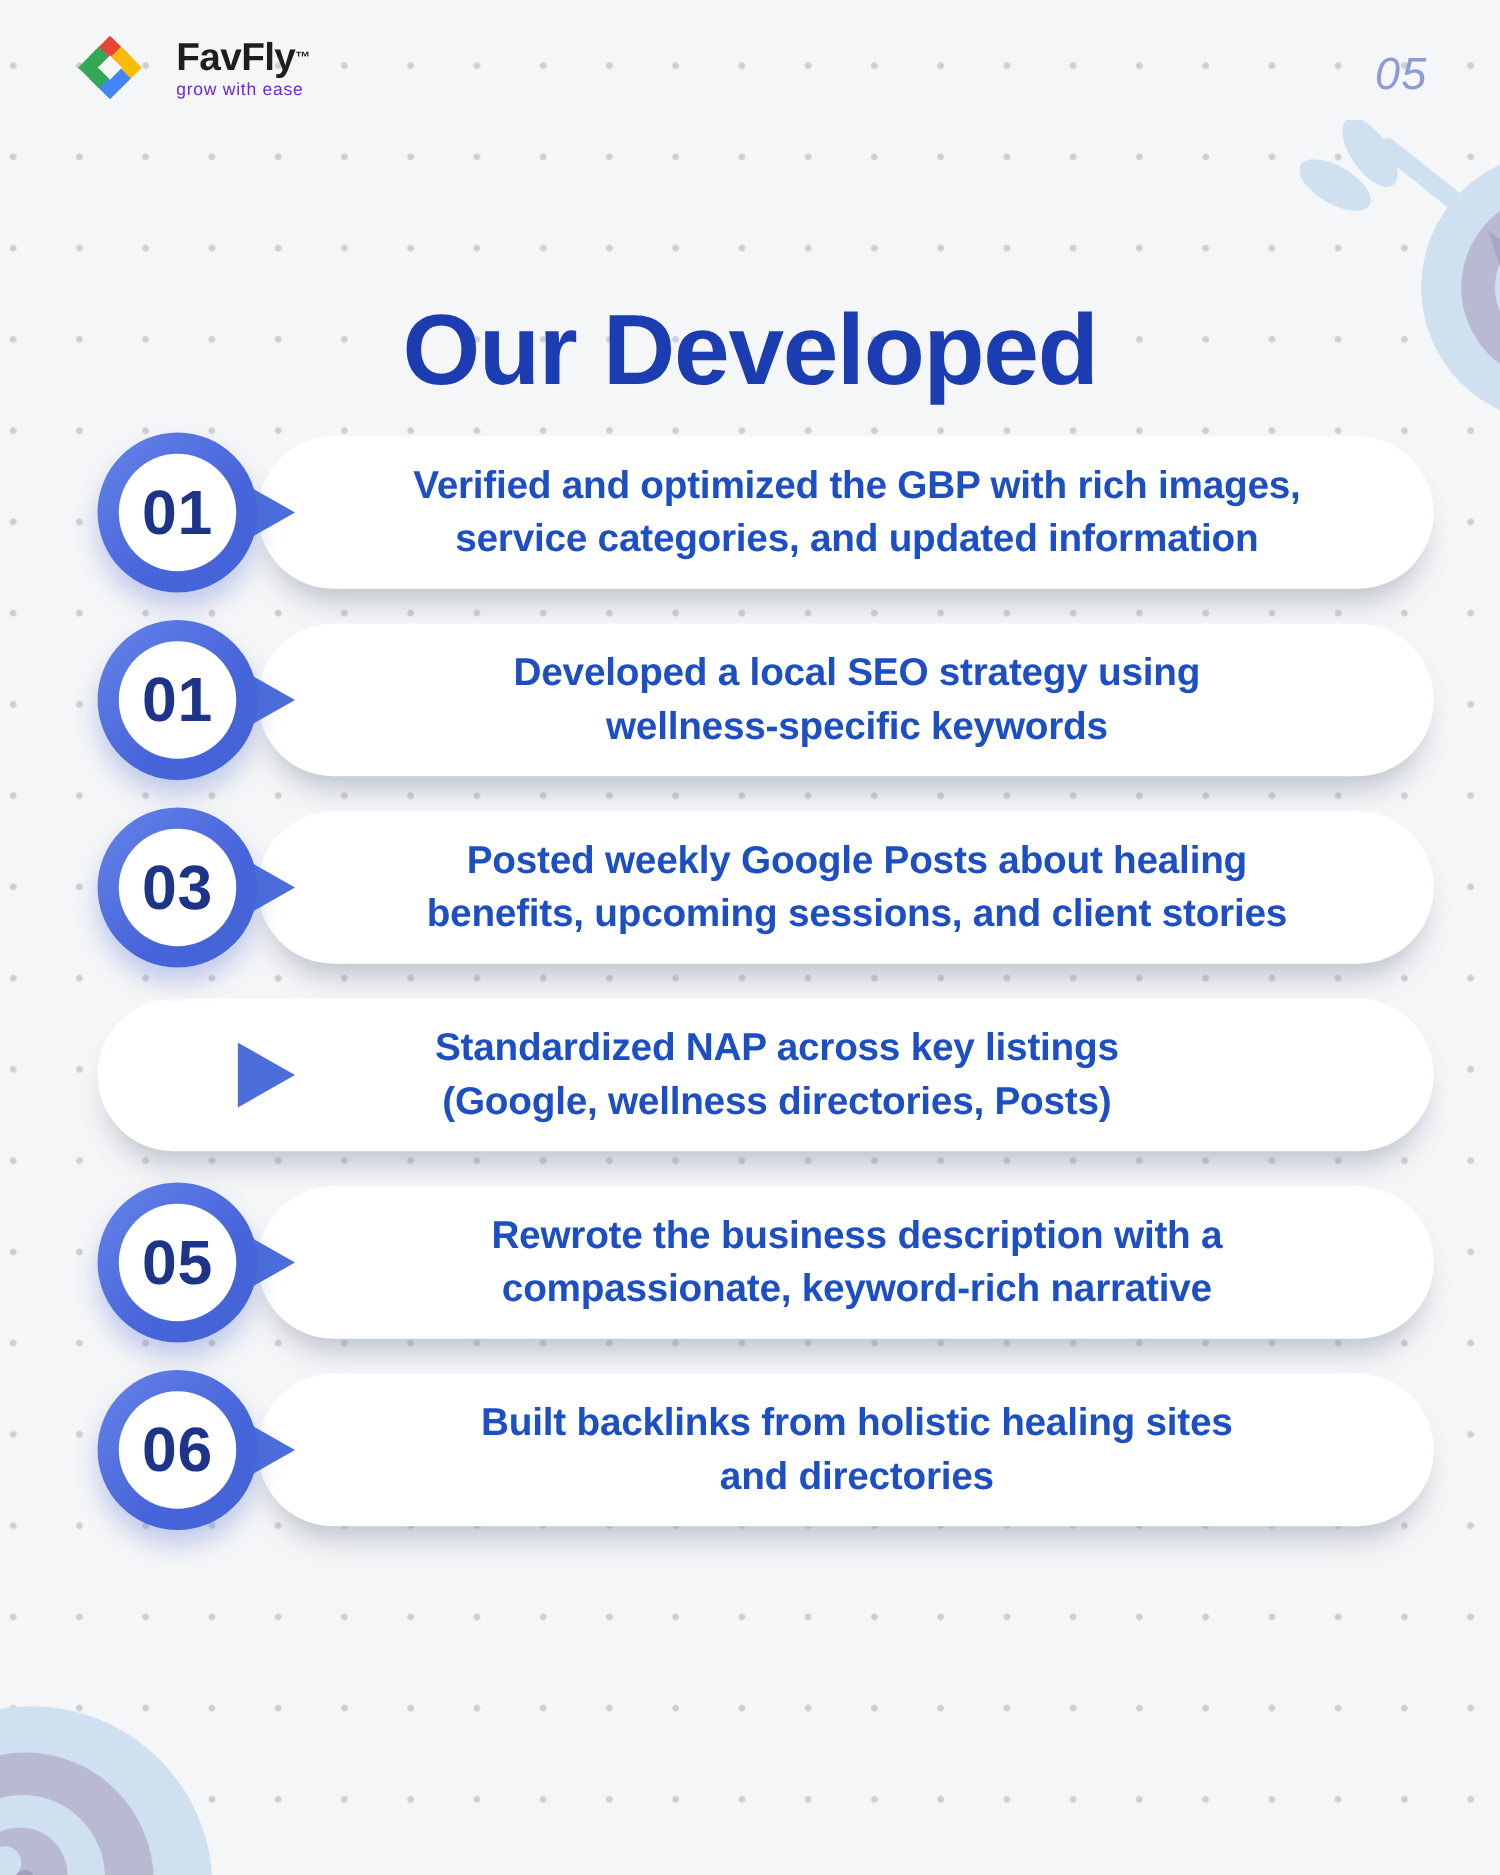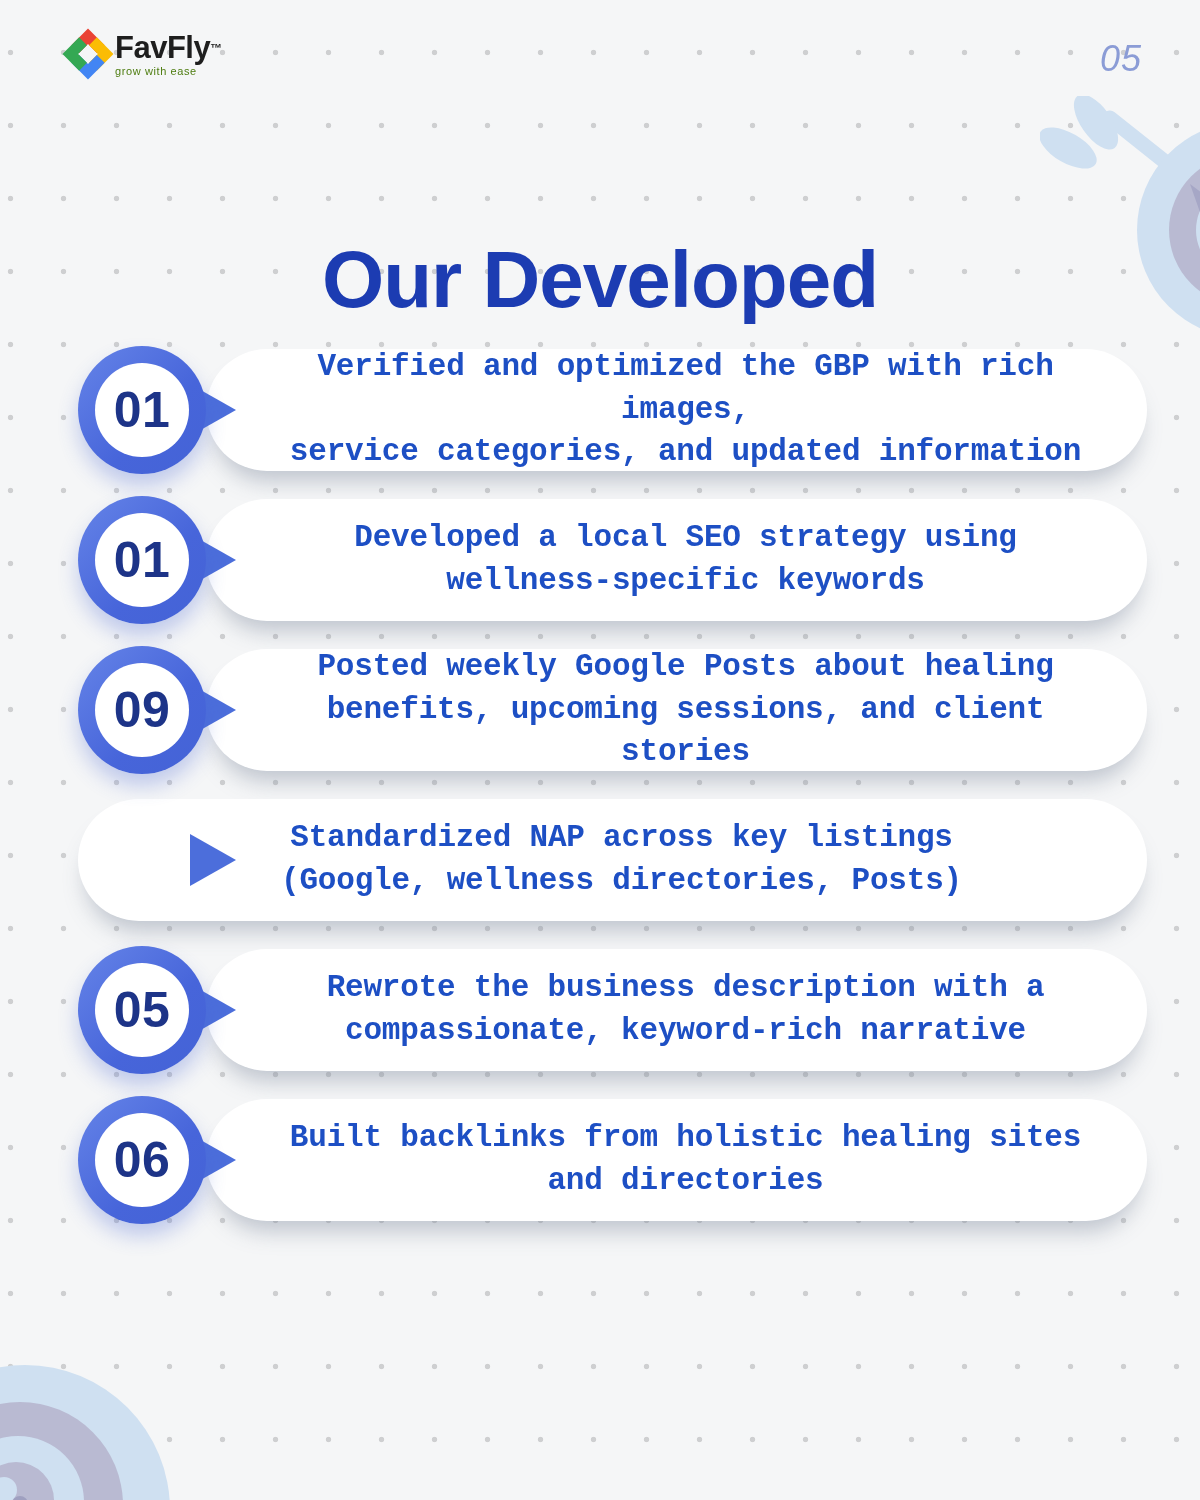--- a/index.html
+++ b/index.html
@@ -7,26 +7,26 @@
     width:1200px;height:1500px;
     position:relative;overflow:hidden;
     font-family:"Liberation Sans", sans-serif;
     background-color:#f5f6f7;
     background-image:radial-gradient(circle, rgba(148,148,152,0.40) 2.3px, transparent 3.1px);
     background-size:53px 73px;
     background-position:37px 16px;
   }
   
   .header{position:absolute;top:28px;left:62px;right:58px;display:flex;justify-content:space-between;align-items:flex-start;}
-  .logo{display:flex;align-items:center;gap:1px;}
+  .logo{display:flex;align-items:center;gap:27px;}
   .logo-icon{width:52px;height:52px;flex:none;}
   .logo-textcol{display:flex;flex-direction:column;line-height:1;}
   .logo-name{font-size:31px;font-weight:700;color:#1e1e1e;letter-spacing:-0.5px;}
   .logo-tm{font-size:12px;vertical-align:super;font-weight:700;color:#1e1e1e;}
-  .logo-tagline{font-size:11px;color:#4d7c0f;letter-spacing:0.6px;margin-top:3px;}
+  .logo-tagline{font-size:14px;color:#6d28d9;letter-spacing:0.6px;margin-top:3px;}
   .page-number{font-size:36px;font-style:italic;color:#8b9cd6;font-weight:400;margin-top:10px;letter-spacing:1px;}
   
   .title{
     position:absolute;top:180px;left:0;width:100%;
     text-align:center;font-size:80px;font-weight:800;
     color:#1c3cb2;letter-spacing:-1px;
   }
   
   .steps{position:absolute;top:346px;left:78px;right:53px;display:flex;flex-direction:column;gap:22px;}
   .step-row{position:relative;display:flex;align-items:center;height:128px;}
@@ -51,21 +51,21 @@
   .pill{
     position:relative;z-index:1;flex:1;height:122px;
     background:#ffffff;border-radius:61px;
     box-shadow:0 18px 22px -8px rgba(125,135,155,0.45);
     display:flex;align-items:center;justify-content:center;
     padding:0 34px 0 52px;box-sizing:border-box;
   }
   .pill-text{
     margin:0;text-align:center;white-space:pre-line;
     font-size:31px;font-weight:700;line-height:1.38;
-    color:#1d4fc4;letter-spacing:-0.2px;font-family:Liberation Mono, monospace;
+    color:#1d4fc4;letter-spacing:-0.2px;
   }
   
   .decor{position:absolute;z-index:0;pointer-events:none;}
   .decor-tr{left:1040px;top:96px;}
   .decor-bl{left:-140px;top:1350px;}
 </style>
 </head>
 <body>
 
 <svg class="decor decor-tr" width="320" height="280" viewBox="0 0 320 280">
@@ -134,21 +134,21 @@
     <div class="tail"></div>
     <div class="pill">
       <p class="pill-text">Developed a local SEO strategy using
 wellness-specific keywords</p>
     </div>
   </div>
 
   <div class="step-row">
     <div class="badge">
       <div class="badge-inner">
-        <span class="badge-num">09</span>
+        <span class="badge-num">03</span>
       </div>
     </div>
     <div class="tail"></div>
     <div class="pill">
       <p class="pill-text">Posted weekly Google Posts about healing
 benefits, upcoming sessions, and client stories</p>
     </div>
   </div>
 
   <div class="step-row">

